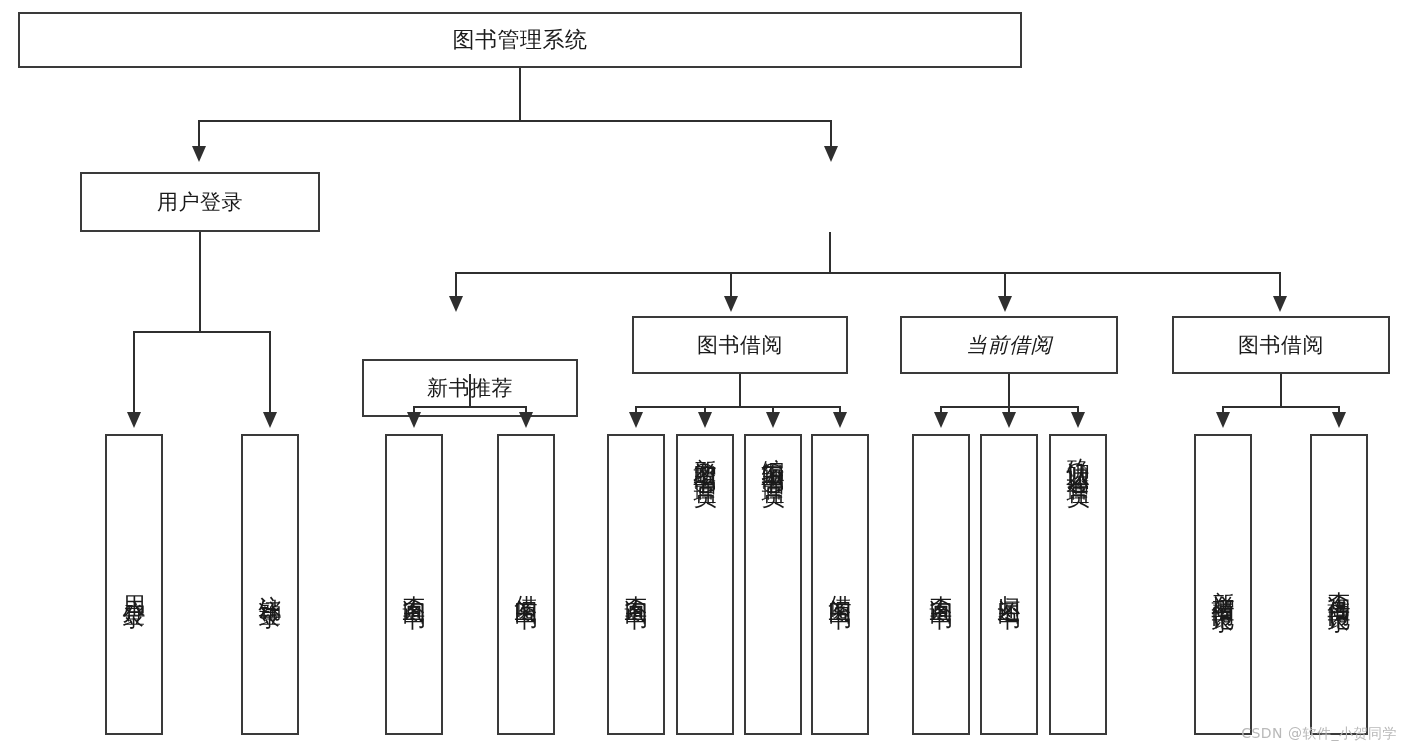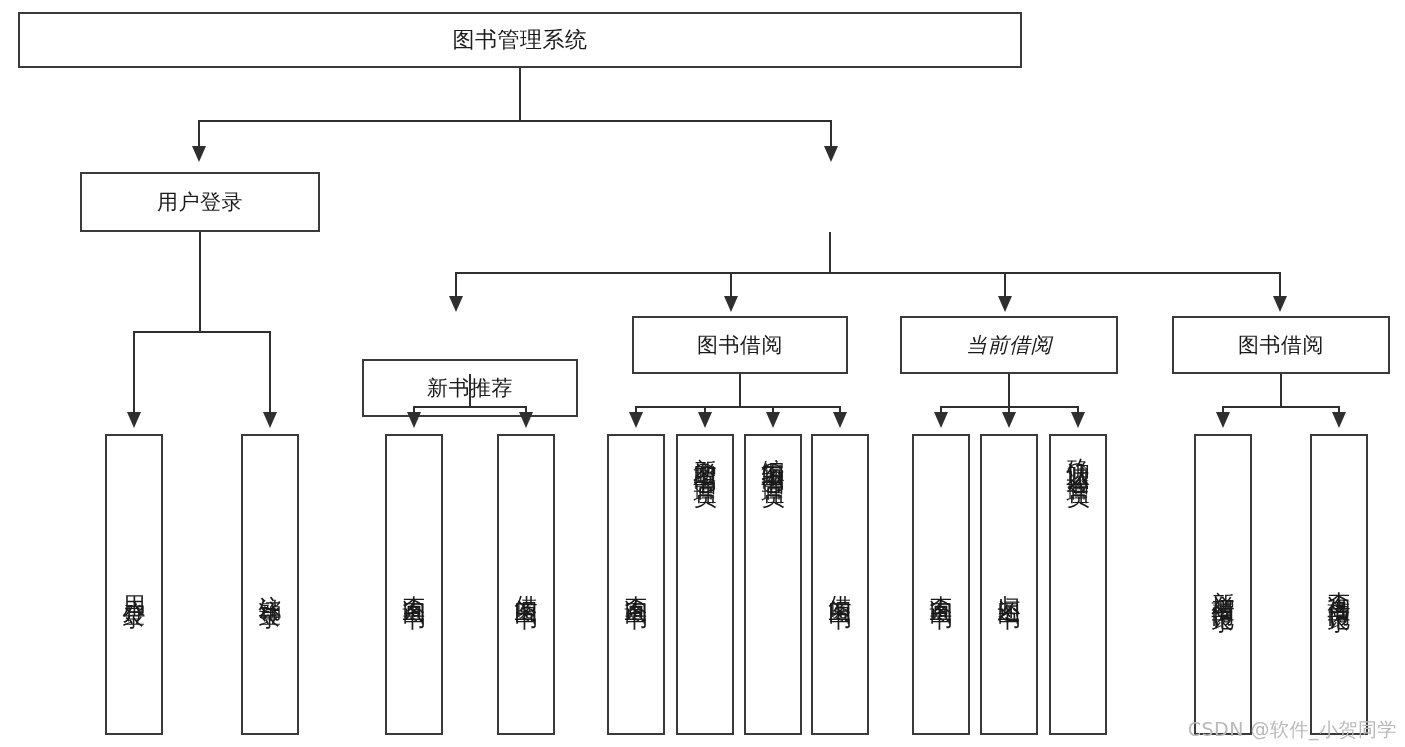--- a/index.html
+++ b/index.html
@@ -64,21 +64,21 @@
     border-left:7px solid transparent;
     border-right:7px solid transparent;
     border-top:16px solid #2f2f2f;
   }
 
   
   #watermark{
     position:absolute;
     right:8px;
     bottom:4px;
-    font-size:19px;
+    font-size:14px;
     color:#b9b9b9;
     white-space:nowrap;
     letter-spacing:0.5px;
     pointer-events:none;
   }
 </style>
 </head>
 <body>
 
 <div id="stage">

